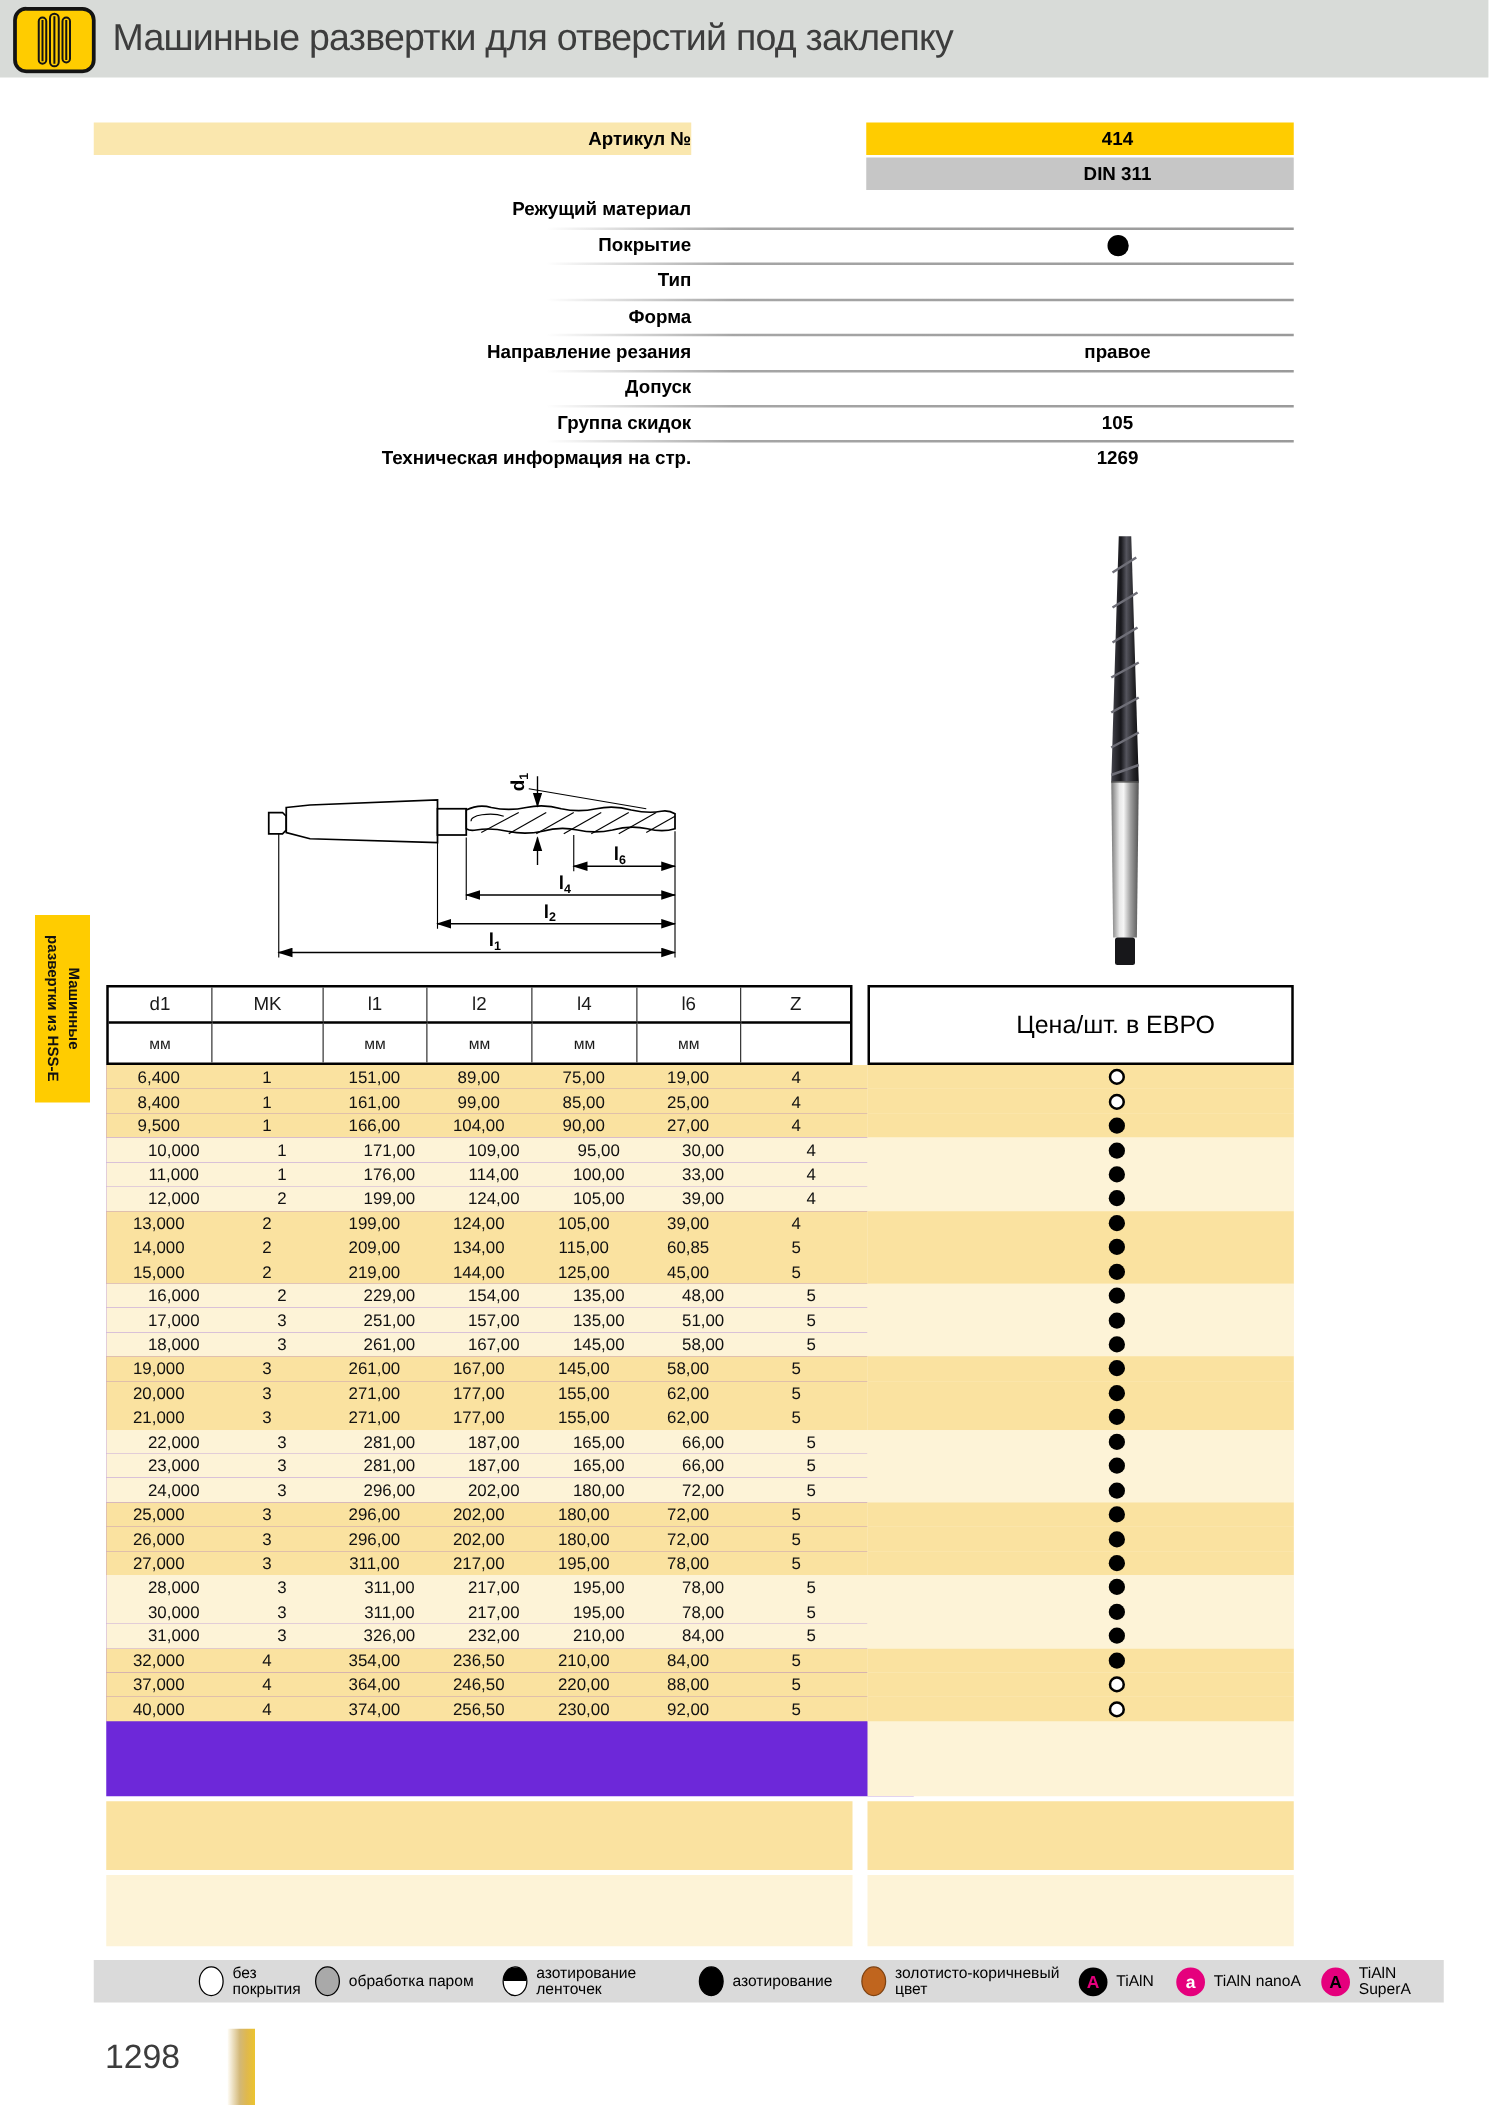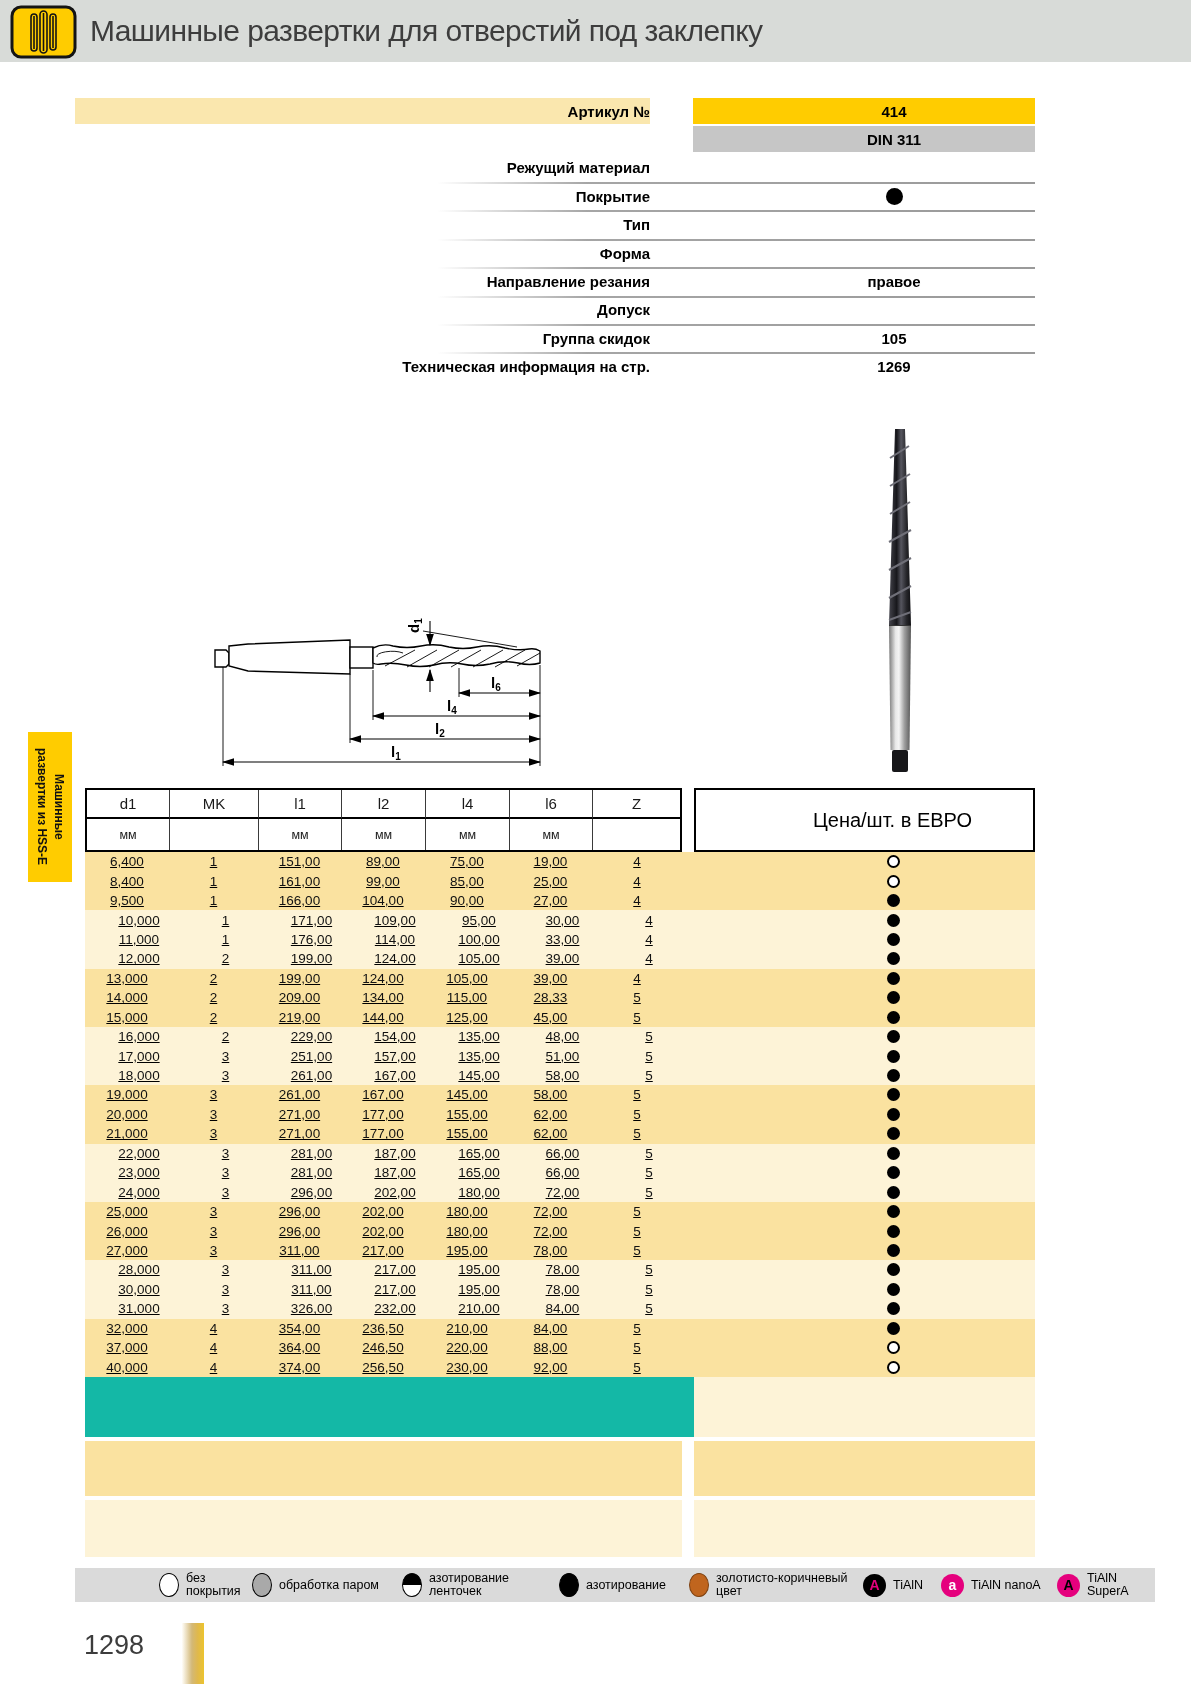--- a/index.html
+++ b/index.html
@@ -7,21 +7,21 @@
         font-family:"Liberation Sans", sans-serif;overflow:hidden;}
 
   
   .header-bar{position:absolute;left:0;top:0;width:1191px;height:62px;background:#d8dbd8;}
   .header-icon{position:absolute;left:9px;top:5px;width:70px;height:54px;}
   .header-title{position:absolute;left:90px;top:0;height:62px;display:flex;align-items:center;
                 font-size:30px;color:#3d3d3d;letter-spacing:-0.6px;white-space:nowrap;}
 
   
   .info-row{position:absolute;left:75px;width:960px;height:26px;}
-  .info-label{position:absolute;left:0;top:0;width:575px;height:26px;display:flex;align-items:center;
+  .info-label{position:absolute;left:0;top:0;width:478px;height:26px;display:flex;align-items:center;
               justify-content:flex-end;font-weight:bold;font-size:15px;color:#000;}
   .info-value{position:absolute;left:618px;top:0;width:342px;height:26px;display:flex;align-items:center;
               justify-content:center;font-weight:bold;font-size:15px;color:#000;
               box-sizing:border-box;padding-left:60px;}
   .lb-yellow{background:#fae7ae;}
   .v-yellow{background:#ffcc00;}
   .v-gray{background:#c6c6c6;}
   .v-red{background:#e30613;color:#fff;}
   .dot{width:17px;height:17px;border-radius:50%;background:#000;}
   .info-sep{position:absolute;left:437px;width:598px;height:2px;
@@ -38,21 +38,21 @@
 
   
   .spec-head{position:absolute;left:85px;top:788px;width:597px;height:64px;border:2px solid #000;
              box-sizing:border-box;background:#fff;display:grid;
              grid-template-columns:83px 89px 83px 84px 84px 83px 87px;grid-template-rows:29px 31px;}
   .hc{display:flex;align-items:center;justify-content:center;font-size:15px;color:#1a1a1a;
       border-right:1px solid #3a3a3a;}
   .hc.last{border-right:none;}
   .hc.r1{border-bottom:2px solid #000;text-align:center;}
   .hc.r2{font-size:12.5px;}
-  .spec-body{position:absolute;left:85px;top:852px;width:646px;height:585px;background:#14b8a6;text-decoration:underline;}
+  .spec-body{position:absolute;left:85px;top:852px;width:646px;height:585px;background:#6d28d9;}
   .trow{display:grid;grid-template-columns:84px 89px 83px 84px 84px 83px 90px;height:19.45px;
         align-items:center;text-align:center;font-size:13.5px;color:#111;}
   .trow.dark{background:#fae2a0;}
   .trow.light{background:#fdf3d7;padding-left:12px;}
 
   
   .price-head{position:absolute;left:694px;top:788px;width:341px;height:64px;border:2px solid #000;
               box-sizing:border-box;background:#fff;display:flex;align-items:center;justify-content:center;
               padding-left:56px;font-size:20px;color:#000;}
   .price-body{position:absolute;left:694px;top:852px;width:341px;height:585px;background:#fdf3d7;}
@@ -334,21 +334,21 @@
         <div>105,00</div>
         <div>39,00</div>
         <div>4</div>
       </div>
       <div class="trow dark">
         <div>14,000</div>
         <div>2</div>
         <div>209,00</div>
         <div>134,00</div>
         <div>115,00</div>
-        <div>28,33</div>
+        <div>60,85</div>
         <div>5</div>
       </div>
       <div class="trow dark">
         <div>15,000</div>
         <div>2</div>
         <div>219,00</div>
         <div>144,00</div>
         <div>125,00</div>
         <div>45,00</div>
         <div>5</div>

